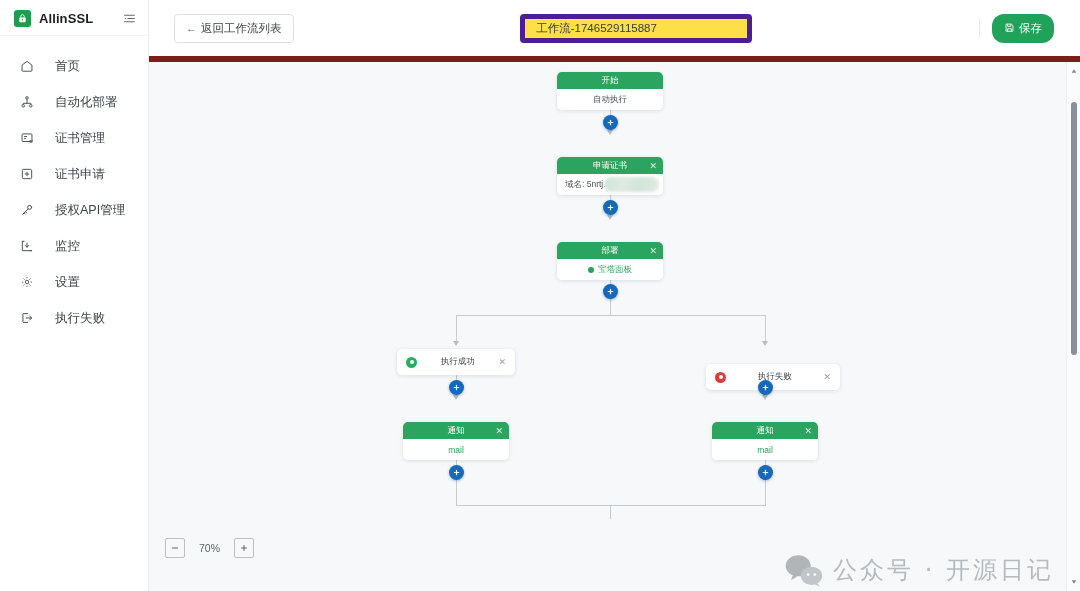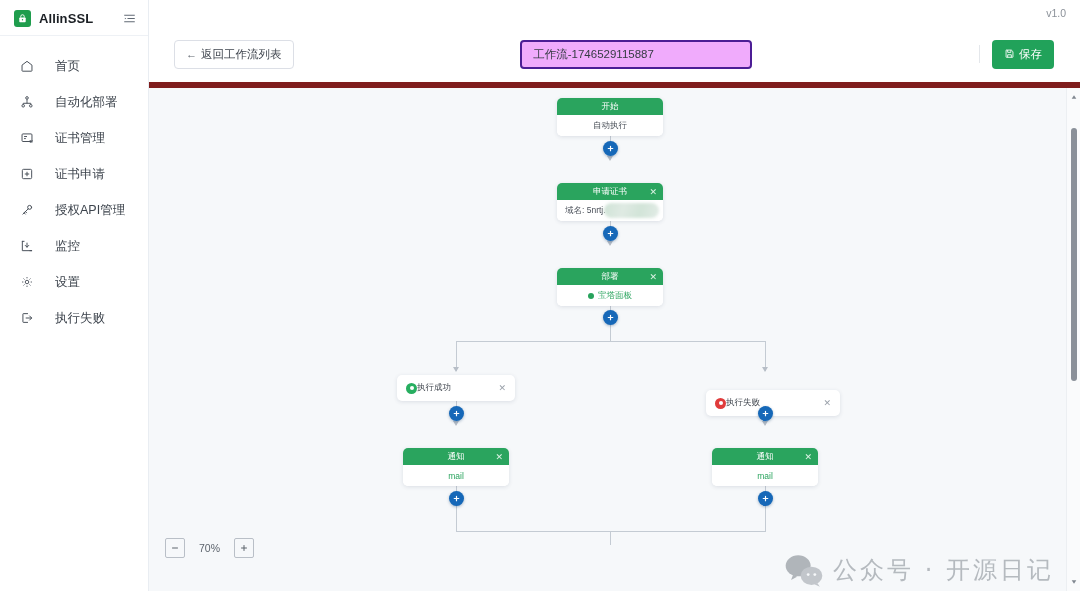--- a/index.html
+++ b/index.html
@@ -89,32 +89,32 @@
     display: inline-flex; align-items: center; gap: 4px;
     padding: 0 11px;
     font-size: 11.5px; color: #40464f;
     cursor: pointer;
   }
   .arrow-left { font-size: 11px; line-height: 1; color: #5b626b; }
 
   .wf-name-wrap { flex: 1; display: flex; justify-content: center; }
   .wf-name-input {
     width: 232px; height: 29px;
-    border: 2px solid #4c1d95; border-radius: 4px;
-    background: #f0abfc;
+    border: 5px solid #4c1d95; border-radius: 4px;
+    background: #fde047;
     font-size: 11.5px; color: #353b43;
     padding: 0 11px;
     font-family: inherit;
     outline: none;
   }
 
   .toolbar-right { display: flex; align-items: center; gap: 12px; }
   .tb-sep { width: 1px; height: 18px; background: #e4e7eb; }
   .save-btn {
-    height: 29px; border: none; border-radius: 4px;
+    height: 29px; border: none; border-radius: 12px;
     background: #21a25a; color: #fff;
     font-size: 11.5px; font-family: inherit;
     display: inline-flex; align-items: center; gap: 4px;
     padding: 0 12px; cursor: pointer;
   }
 
   
   .canvas {
     flex: 1; position: relative;
     background: #f6f8fa;
@@ -188,21 +188,21 @@
     display: flex; align-items: center; justify-content: center;
     flex: 0 0 11px;
   }
   .cond-badge.ok { background: #27ae60; }
   .cond-badge.err { background: #e03b3b; }
   .cond-badge i {
     display: block; width: 4px; height: 4px; border-radius: 50%;
     background: #fff;
   }
   .cond-label {
-    flex: 1; text-align: left;
+    flex: 1; text-align: center;
     font-size: 8.5px; color: #41474f;
   }
   .cond-close {
     font-size: 9px; color: #9aa1aa; cursor: pointer;
     flex: 0 0 auto; line-height: 1;
   }
 
   
   .line-v, .line-h {
     position: absolute; background: #c4cbd3; z-index: 1;
@@ -385,23 +385,20 @@
           </svg>
         </span>
         <span>执行失败</span>
       </div>
 
     </nav>
   </aside>
 
   <section class="main">
 
-    <div class="topbar">
-      <span class="version">v1.0</span>
-    </div>
 
     <div class="toolbar">
       <button class="back-btn">
         <span class="arrow-left">←</span>
         <span>返回工作流列表</span>
       </button>
 
       <div class="wf-name-wrap">
         <input class="wf-name-input" type="text" value="工作流-1746529115887" style="">
       </div>

